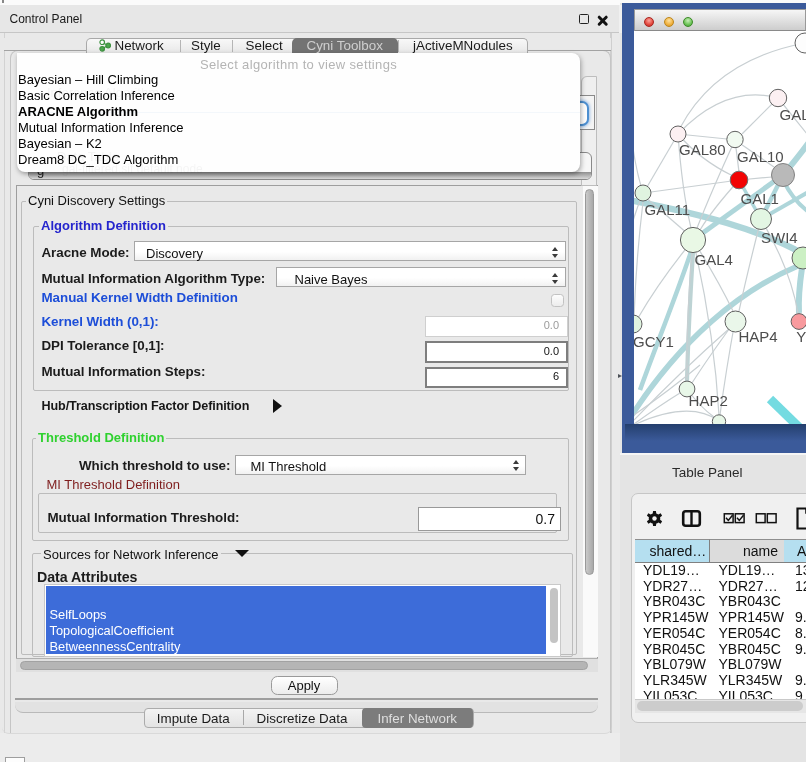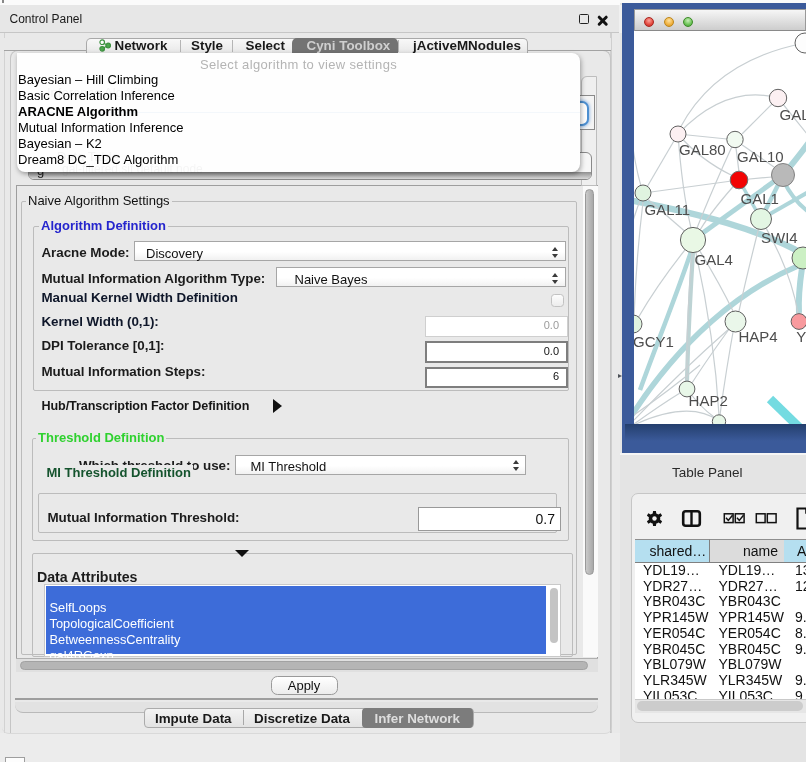--- a/index.html
+++ b/index.html
@@ -1,30 +1,30 @@
 <!DOCTYPE html>
 <html><head>
 <meta charset="utf-8">
 <style>
 *{margin:0;padding:0;box-sizing:border-box}
 html,body{width:806px;height:762px;overflow:hidden}
 body{font-family:"Liberation Sans",sans-serif;background:#ececec}
 .ab{position:absolute}
 #app{position:relative;width:806px;height:762px;overflow:hidden;background:#ececec}
 .lbl{font-size:13.4px;font-weight:bold;color:#1c1c1c;white-space:nowrap;letter-spacing:-0.05px}
-.dis{color:#0f172a}
+.dis{color:#1d4ed8}
 .combo{background:linear-gradient(#ffffff 55%,#f1f1f1);border:1.5px solid #a6a6a6;border-radius:0;font-size:13px;color:#111}
 .tf{background:#fff;font-size:11px;text-align:right;color:#111}
 .grp{border:1px solid #bcbcbc;border-radius:2px}
 .gtitle{font-size:13px;white-space:nowrap;background:#e9e9e9;padding:0 2px;line-height:15px}
 .carets{position:absolute;right:5.5px;top:4.5px;width:7px;height:11px}
 .carets i{position:absolute;left:0;width:0;height:0;border-left:3.5px solid transparent;border-right:3.5px solid transparent}
 .carets i.u{top:0;border-bottom:4.5px solid #3a3a3a}
 .carets i.d{bottom:0;border-top:4.5px solid #3a3a3a}
-.tabtxt{font-size:13.4px;font-weight:bold;color:#1a1a1a;white-space:nowrap}
+.tabtxt{font-size:13.4px;font-weight:normal;color:#1a1a1a;white-space:nowrap}
 </style>
 </head>
 <body>
 <div id="app">
 
 <div class="ab" style="left:620px;top:0;width:186px;height:762px;background:#e5e5e5"></div>
 <div class="ab" style="left:622px;top:3px;width:184px;height:450px;background:#3b5a9a"></div>
 <div class="ab" style="left:620px;top:0;width:186px;height:3px;background:#fafafa"></div>
 
 <div class="ab" style="left:625px;top:424px;width:181px;height:20px;background:linear-gradient(#243f6d,rgba(60,92,158,0) 85%)"></div>
@@ -174,21 +174,21 @@
 <div class="ab" style="left:0;top:33px;width:620px;height:700px;background:#e9e9e9"></div>
 <div class="ab" style="left:4px;top:33px;width:1px;height:700px;background:#d2d2d2"></div>
 <div class="ab" style="left:610px;top:33px;width:1.5px;height:700px;background:#cfcfcf"></div>
 <div class="ab" style="left:0;top:733px;width:620px;height:29px;background:#ececec"></div>
 
 <div class="ab" style="left:9.5px;top:50px;width:601px;height:683px;border:1px solid #c5c5c5;border-bottom:none;border-radius:8px 8px 0 0;background:transparent"></div>
 
 <div class="ab" style="left:15.5px;top:185px;width:582px;height:487px;border:1px solid #9e9e9e;background:#e9e9e9"></div>
 
 <div class="ab grp" style="left:21px;top:201px;width:556px;height:454px"></div>
-<div class="ab gtitle" style="left:26px;top:192.5px;color:#111">Naive Algorithm Settings</div>
+<div class="ab gtitle" style="left:26px;top:192.5px;color:#111">Cyni Discovery Settings</div>
 
 <div class="ab grp" style="left:33px;top:226px;width:536px;height:165px"></div>
 <div class="ab gtitle" style="left:39px;top:217.5px;color:#2525cd;font-weight:bold">Algorithm Definition</div>
 
 <div class="ab lbl" style="left:41.5px;top:245px">Aracne Mode:</div>
 <div class="ab combo" style="left:133.5px;top:241px;width:432px;height:20px">
       <span style="position:absolute;left:11.5px;top:3.5px">Discovery</span>
       <span class="carets">
         <i class="u"></i>
         <i class="d"></i>
@@ -219,31 +219,32 @@
 <div class="ab lbl" style="left:79px;top:457.5px">Which threshold to use:</div>
 <div class="ab combo" style="left:234.5px;top:454.5px;width:291.5px;height:20px">
       <span style="position:absolute;left:15px;top:3.5px">MI Threshold</span>
       <span class="carets">
         <i class="u"></i>
         <i class="d"></i>
       </span>
     </div>
 
 <div class="ab grp" style="left:38px;top:493px;width:519px;height:39.5px"></div>
-<div class="ab gtitle" style="left:44.5px;top:465px;color:#14532d;font-weight:bold">MI Threshold Definition</div>
+<div class="ab gtitle" style="left:44.5px;top:477px;color:#7f1d1d;font-weight:normal">MI Threshold Definition</div>
 <div class="ab lbl" style="left:47.5px;top:509.5px">Mutual Information Threshold:</div>
 <div class="ab tf" style="left:418px;top:506.5px;width:143px;height:24.5px;border:1.5px solid #999;padding:3.5px 5px 0 0;font-size:14px">0.7</div>
 
 <div class="ab grp" style="left:31.5px;top:553px;width:541.5px;height:104px"></div>
+<div class="ab gtitle" style="left:41px;top:547px;color:#111">Sources for Network Inference</div>
 <div class="ab" style="left:235px;top:550px;width:0;height:0;border-left:7.5px solid transparent;border-right:7.5px solid transparent;border-top:7px solid #111"></div>
 <div class="ab lbl" style="left:37px;top:569px;font-size:14.2px">Data Attributes</div>
 
 <div class="ab" style="left:44px;top:584px;width:517px;height:73px;background:#fff;border:1px solid #c9c9c9"></div>
 <div class="ab" style="left:46px;top:586px;width:500px;height:68px;background:#3d6cd9;color:#fff;font-size:12.8px">
-<div style="padding:14px 0 0 1px;line-height:15.9px"><span style="padding-left:2.5px">SelfLoops</span><br><span style="padding-left:2.5px">TopologicalCoefficient</span><br><span style="padding-left:2.5px">BetweennessCentrality</span><br><span style="padding-left:2.5px">gal4RGexp</span></div>
+<div style="padding:21px 0 0 1px;line-height:15.9px"><span style="padding-left:2.5px">SelfLoops</span><br><span style="padding-left:2.5px">TopologicalCoefficient</span><br><span style="padding-left:2.5px">BetweennessCentrality</span><br><span style="padding-left:2.5px">gal4RGexp</span></div>
 </div>
 <div class="ab" style="left:549.5px;top:588px;width:8.5px;height:55px;background:#c4c4c4;border-radius:4.5px"></div>
 
 <div class="ab" style="left:583px;top:186px;width:14.5px;height:471px;background:#fafafa"></div>
 <div class="ab" style="left:584.5px;top:189px;width:9.5px;height:386px;background:linear-gradient(90deg,#cacaca,#a8a8a8);border:1px solid #999;border-radius:5px"></div>
 <div class="ab" style="left:15.5px;top:658px;width:582px;height:14px;background:#e0e0e0;border-top:1px solid #b0b0b0"></div>
 <div class="ab" style="left:20px;top:660.5px;width:568px;height:9.5px;background:#b5b5b5;border:1px solid #a2a2a2;border-radius:5px"></div>
 
 <div class="ab" style="left:270.5px;top:675.5px;width:67px;height:19px;background:linear-gradient(#ffffff,#ececec);border:1px solid #9a9a9a;border-radius:6.5px;text-align:center;font-size:13px;line-height:17.5px;color:#111">Apply</div>
 

